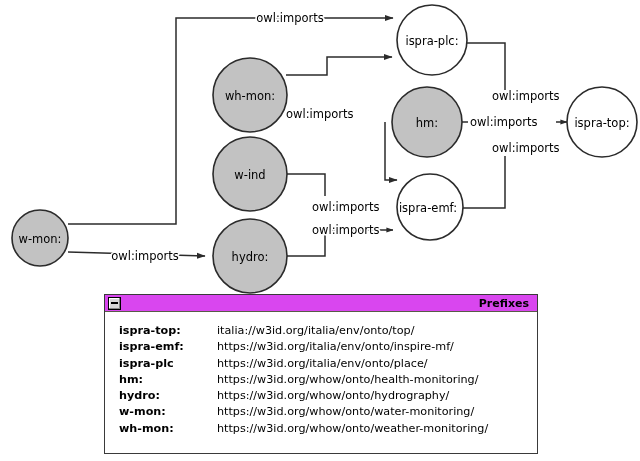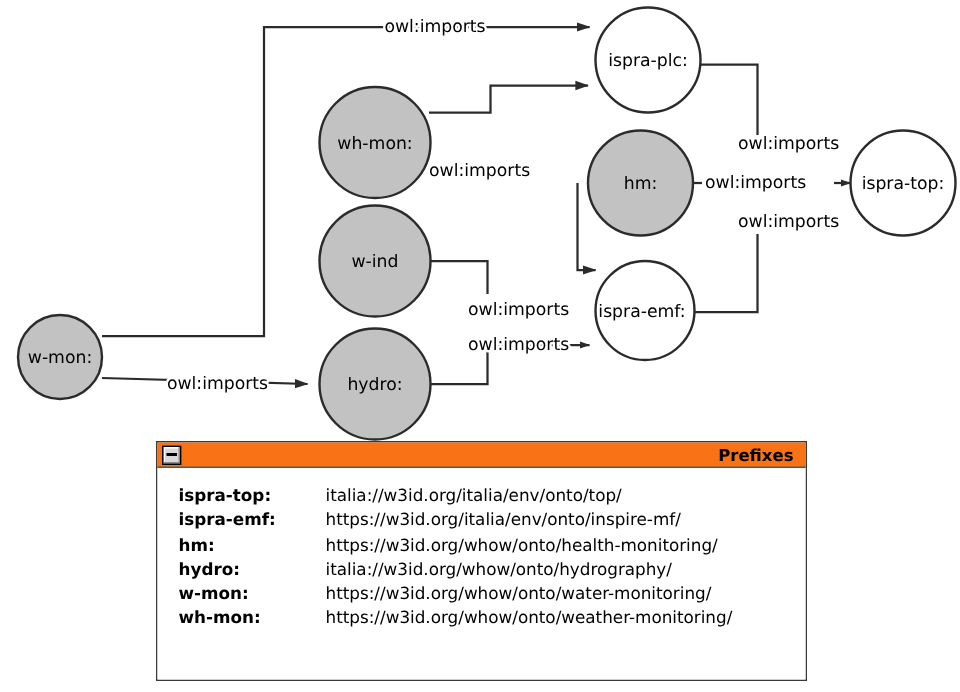--- a/index.html
+++ b/index.html
@@ -60,21 +60,21 @@
     top: 294px;
     width: 434px;
     height: 160px;
     background: #ffffff;
     border: 1px solid #3a3a3a;
     box-sizing: border-box;
   }
   #prefix-titlebar {
     position: relative;
     height: 17px;
-    background: #f97316;
+    background: #d946ef;
     border-bottom: 1px solid #5a5a48;
     display: flex;
     align-items: center;
     box-sizing: border-box;
   }
   #prefix-minimize {
     width: 13px;
     height: 13px;
     margin-left: 3px;
     background: #d9d9d9;
@@ -240,26 +240,30 @@
 
           <tr>
             <td class="prefix-name">ispra-top:</td>
             <td class="prefix-uri">italia://w3id.org/italia/env/onto/top/</td>
           </tr>
           <tr>
             <td class="prefix-name">ispra-emf:</td>
             <td class="prefix-uri">https://w3id.org/italia/env/onto/inspire-mf/</td>
           </tr>
           <tr>
+            <td class="prefix-name">ispra-plc</td>
+            <td class="prefix-uri">https://w3id.org/italia/env/onto/place/</td>
+          </tr>
+          <tr>
             <td class="prefix-name">hm:</td>
             <td class="prefix-uri">https://w3id.org/whow/onto/health-monitoring/</td>
           </tr>
           <tr>
             <td class="prefix-name">hydro:</td>
-            <td class="prefix-uri">italia://w3id.org/whow/onto/hydrography/</td>
+            <td class="prefix-uri">https://w3id.org/whow/onto/hydrography/</td>
           </tr>
           <tr>
             <td class="prefix-name">w-mon:</td>
             <td class="prefix-uri">https://w3id.org/whow/onto/water-monitoring/</td>
           </tr>
           <tr>
             <td class="prefix-name">wh-mon:</td>
             <td class="prefix-uri">https://w3id.org/whow/onto/weather-monitoring/</td>
           </tr>
 

